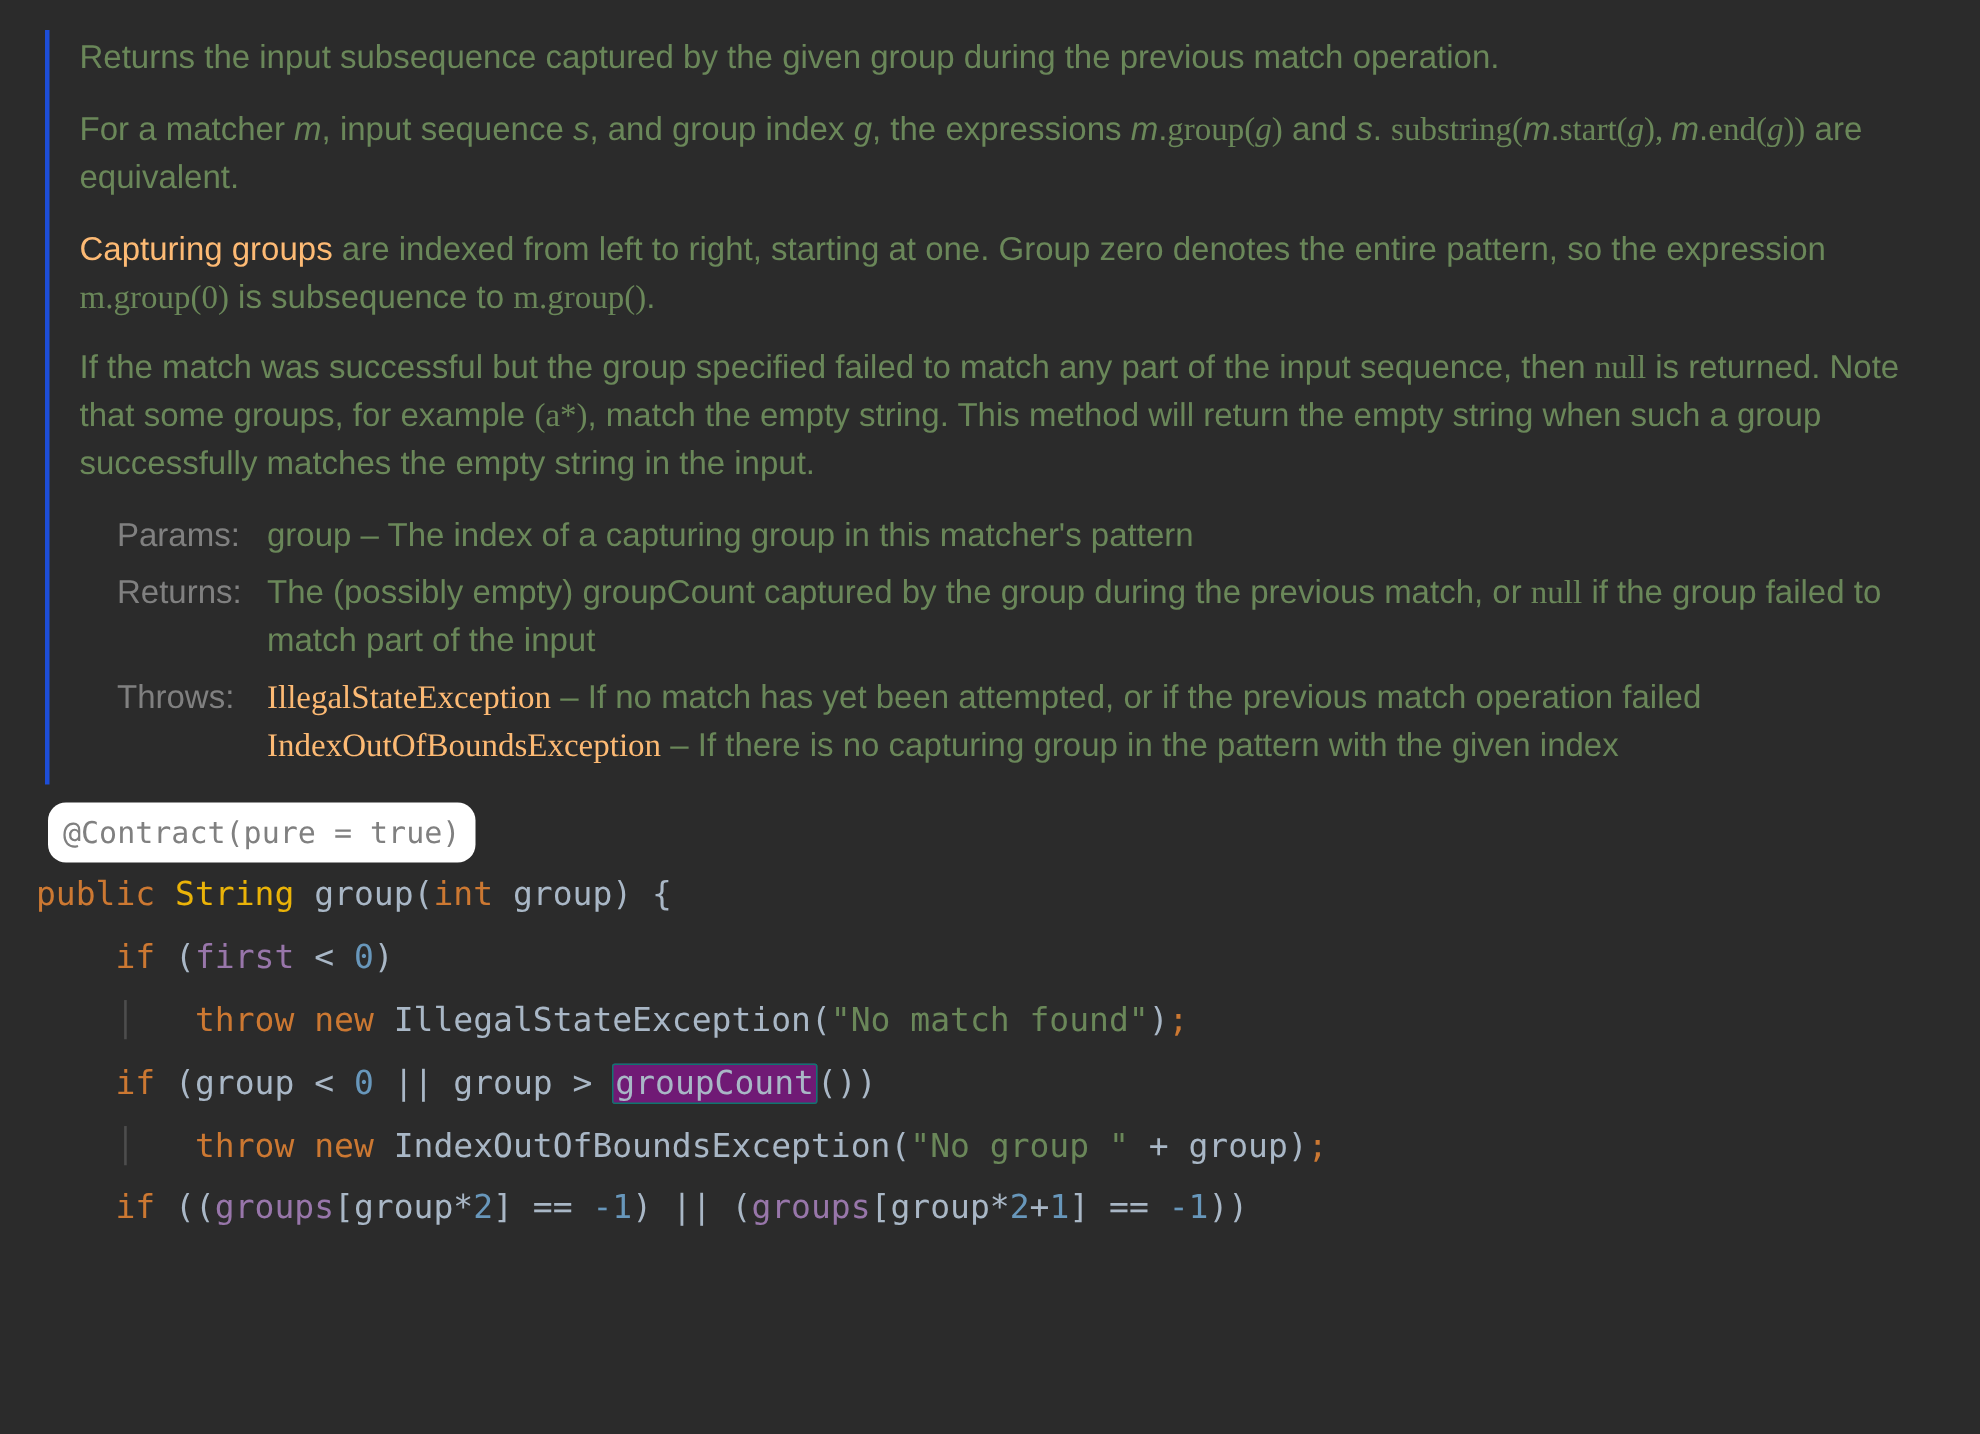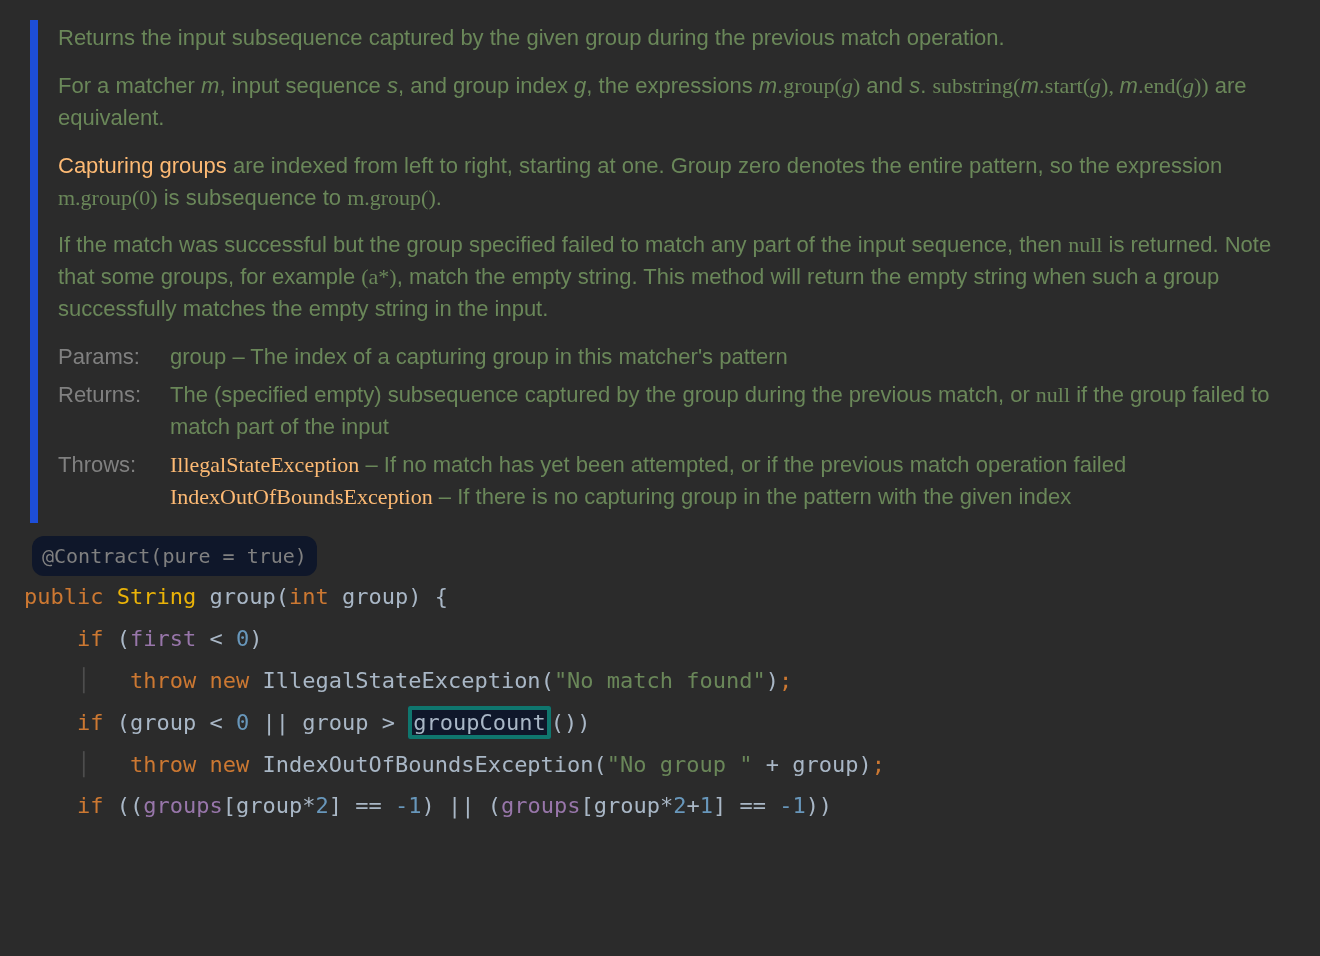--- a/index.html
+++ b/index.html
@@ -6,56 +6,56 @@
 body {
   background:#2b2b2b;
   font-family:-apple-system,BlinkMacSystemFont,"Segoe UI",Arial,sans-serif;
   font-size:22px;
   line-height:1.45;
   color:#a9b7c6;
   padding:0;
   width:1320px;
 }
 .doc-block {
-  border-left:8px solid #1d4ed8;
+  border-left:3px solid #1d4ed8;
   margin:20px 0 12px 30px;
   padding:2px 20px 4px 20px;
   color:#6a8759;
 }
 .doc-block p { margin-bottom:16px; }
 .doc-block p:last-child { margin-bottom:4px; }
 .mono { font-family:Liberation Serif, serif; }
 .italic { font-style:italic; }
 .link { color:#fdba74; }
-.params-row { display:flex; gap:12px; margin-bottom:6px; align-items:flex-start; }
+.params-row { display:flex; margin-bottom:6px; align-items:flex-start;margin-left:25px; }
 .params-label { color:#808080; flex:0 0 auto; min-width:100px; }
 .params-body { flex:1; }
 .code-area {
   font-family:"SF Mono",Menlo,Consolas,monospace;
   font-size:22px;
   line-height:1.9;
   padding:0 24px 12px 24px;
   white-space:pre;
   color:#a9b7c6;
 }
 .annotation {
   color:#808080;
-  background:#0f172a;
+  background:#ffffff;
   border-radius:12px;
   padding:1px 10px;
   display:inline-block;
   margin-left:8px;
   font-size:20px;
 }
 .kw { color:#cc7832; }
 .str { color:#6a8759; }
 .num { color:#6897bb; }
 .field { color:#9876aa;text-align:right; }
 .type { color:#eab308; }
-.hl { background:#0f172a; border:4px solid #0f766e; border-radius:2px; padding:0 1px; }
+.hl { background:#701a75; border:1px solid #0f766e; border-radius:2px; padding:0 1px; }
 .guide { color:#4d4d4d; }
 </style>
 </head>
 <body>
 
 <div class="doc-block">
   <p>Returns the input subsequence captured by the given group during the previous match operation.</p>
   <p>
     <span>For a matcher </span><span class="italic">m</span><span>, input sequence </span><span class="italic">s</span><span>, and group index </span><span class="italic">g</span><span>, the expressions </span><span class="italic">m</span>.<span class="mono">group(</span><span class="mono italic">g</span><span class="mono">)</span><span> and </span><span class="italic">s</span>. <span class="mono">substring(</span><span class="italic">m</span>.<span class="mono">start(</span><span class="mono italic">g</span><span class="mono">)</span><span class="mono">, </span><span class="italic">m</span>.<span class="mono">end(</span><span class="mono italic">g</span><span class="mono">))</span><span> are equivalent.</span>
   </p>
@@ -65,21 +65,21 @@
   <p>
     <span>If the match was successful but the group specified failed to match any part of the input sequence, then </span><span class="mono">null</span><span> is returned. Note that some groups, for example </span><span class="mono">(a*)</span><span>, match the empty string. This method will return the empty string when such a group successfully matches the empty string in the input.</span>
   </p>
   <div class="params-row">
     <div class="params-label">Params:</div>
     <div class="params-body">group – The index of a capturing group in this matcher's pattern</div>
   </div>
   <div class="params-row">
     <div class="params-label">Returns:</div>
     <div class="params-body">
-      <span>The (specified empty) subsequence captured by the group during the previous match, or </span><span class="mono">null</span><span> if the group failed to match part of the input</span>
+      <span>The (possibly empty) groupCount captured by the group during the previous match, or </span><span class="mono">null</span><span> if the group failed to match part of the input</span>
     </div>
   </div>
   <div class="params-row">
     <div class="params-label">Throws:</div>
     <div class="params-body">
       <span class="link mono">IllegalStateException</span><span> – If no match has yet been attempted, or if the previous match operation failed</span><br>
       <span class="link mono">IndexOutOfBoundsException</span><span> – If there is no capturing group in the pattern with the given index</span>
     </div>
   </div>
 </div>

